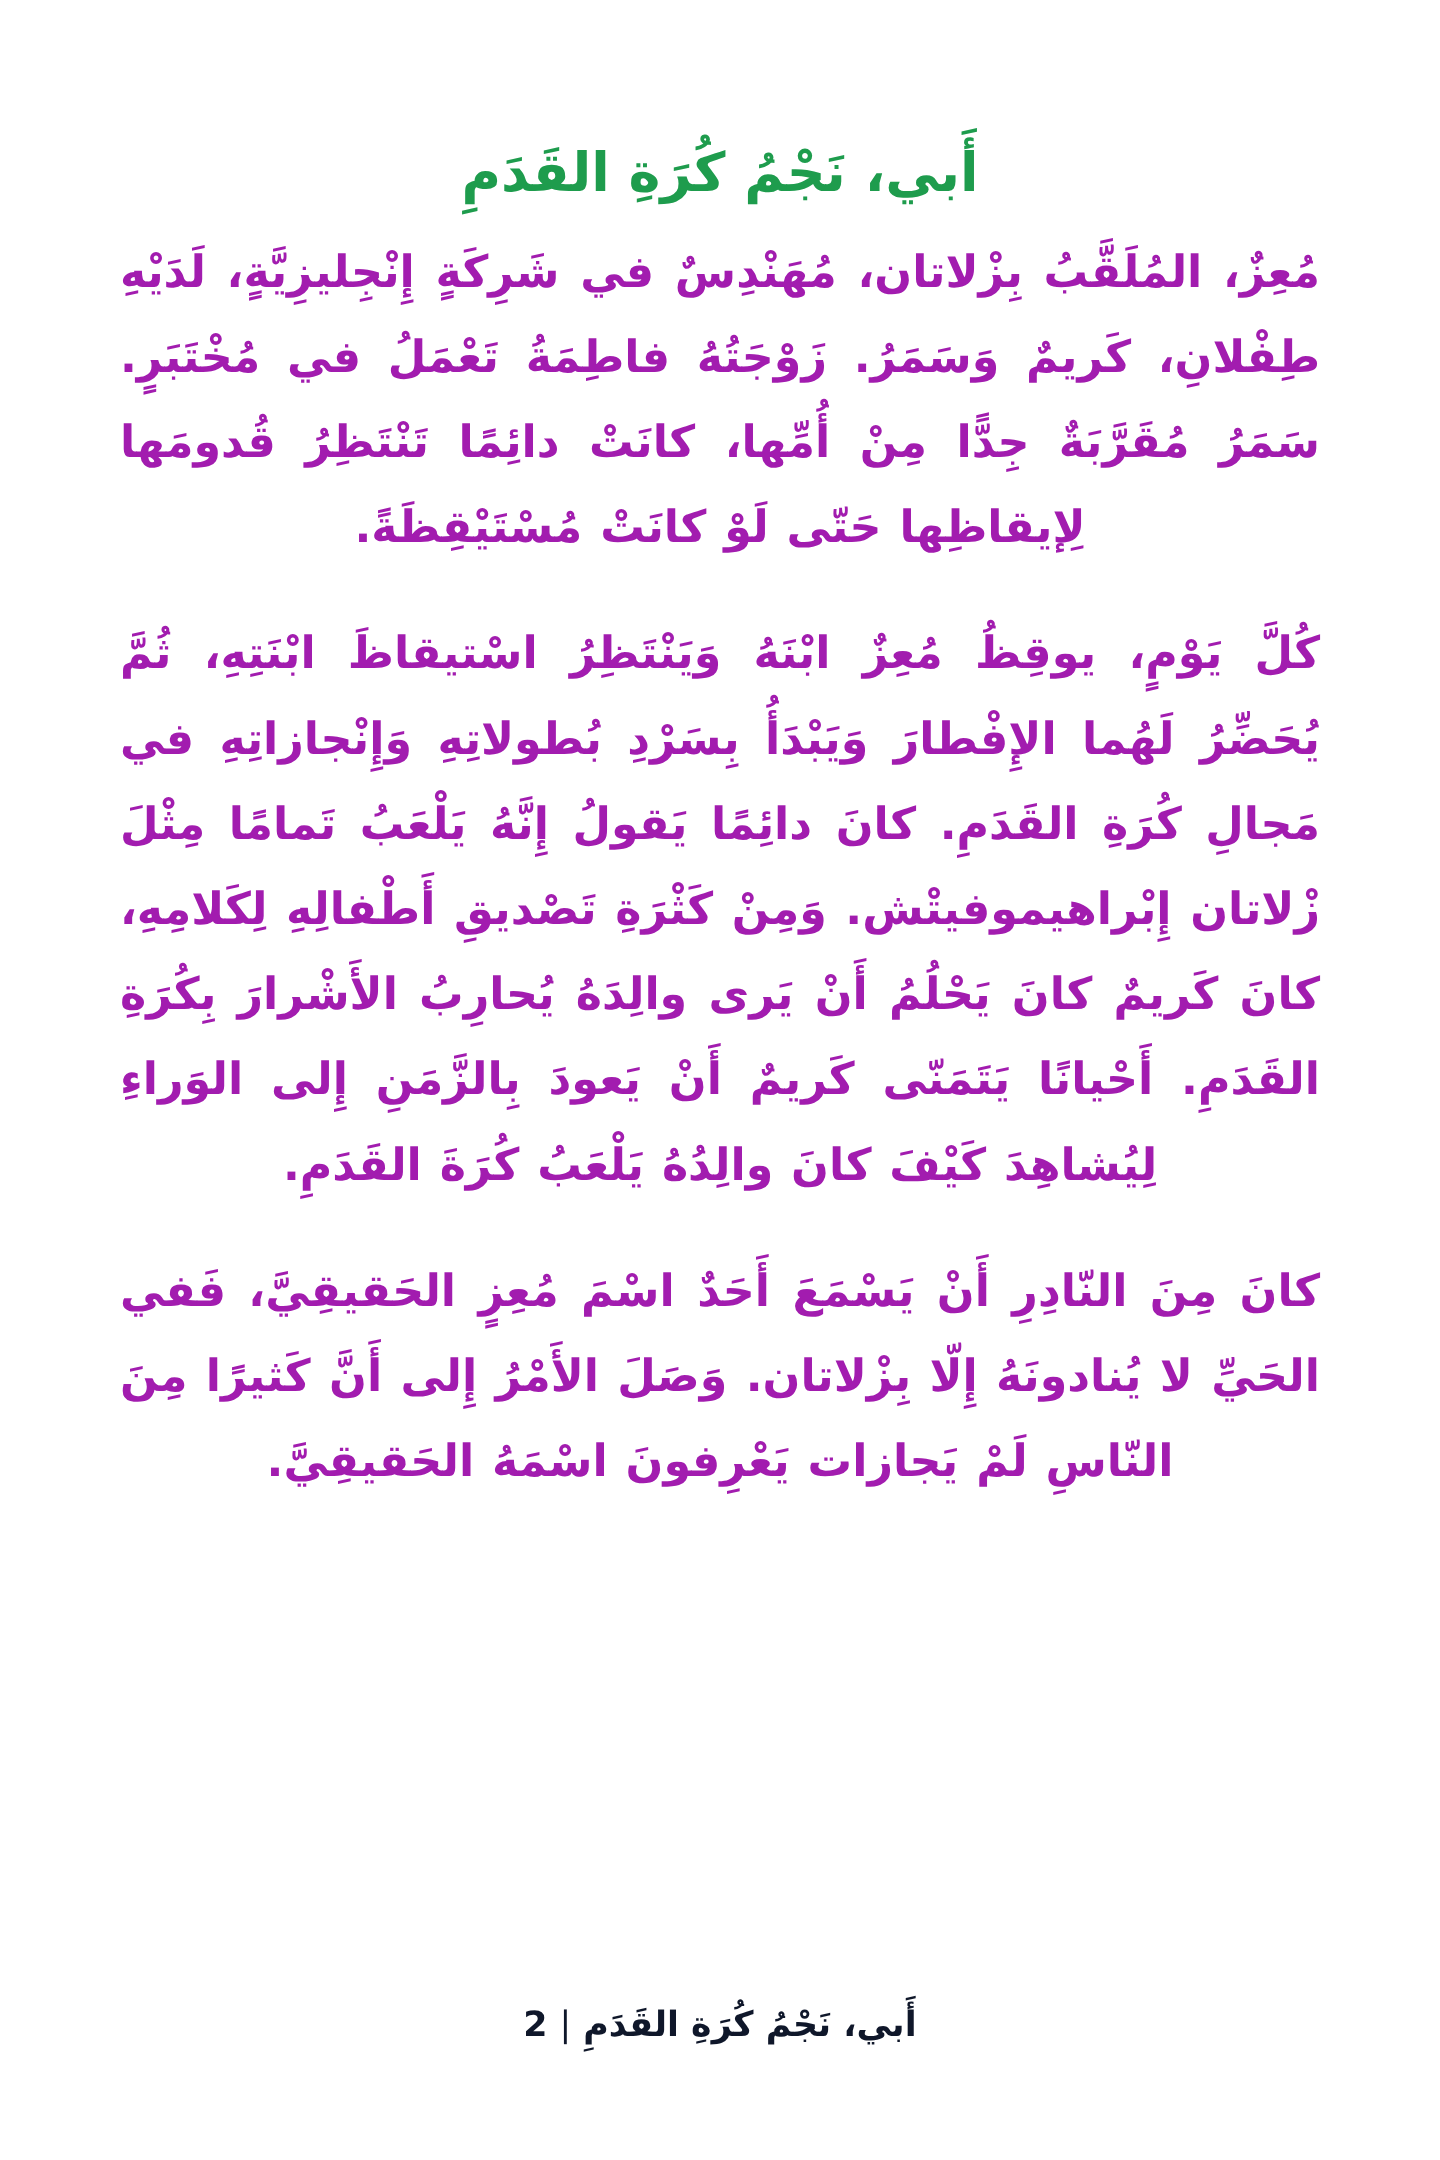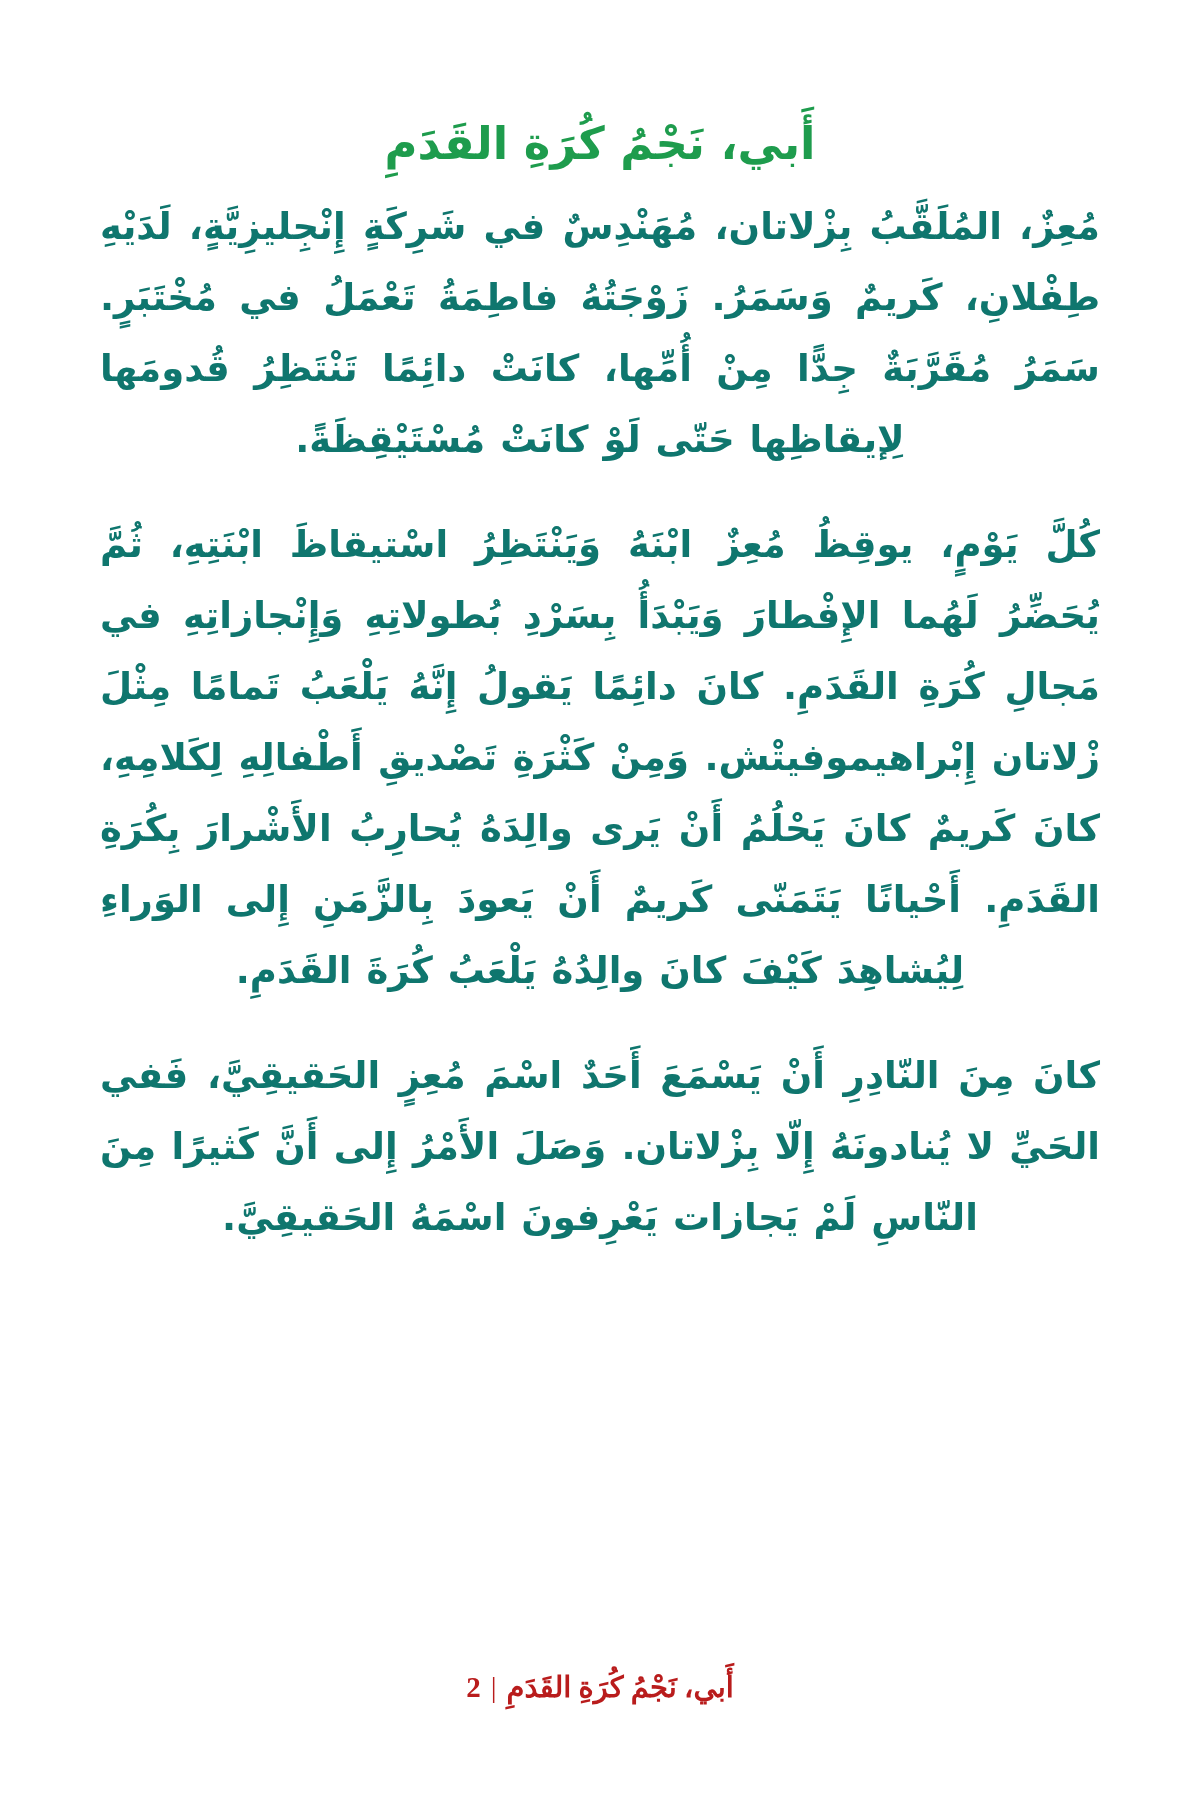--- a/index.html
+++ b/index.html
@@ -28,38 +28,37 @@
     font-size: 45px;
     font-weight: bold;
     text-align: center;
     color: var(--accent-green, #1e9c4d);
     line-height: 1.4;
   }
   .para {
     margin: 0 0 34px 0;
     font-size: 37px;
     font-weight: bold;
-    color: #0f766e;
+    color: #a21caf;
     line-height: 1.92;
     text-align: justify;
     text-align-last: center;
     direction: rtl;
     word-spacing: 2px;
   }
   .footer {
     position: absolute;
     left: 0;
     right: 0;
     bottom: 96px;
     text-align: center;
     font-size: 29px;
     font-weight: 600;
-    color: #b91c1c;
+    color: #0f172a;
     direction: rtl;
-    font-family: Liberation Serif, serif;
   }
   .footer .sep {
     padding: 0 10px;
     font-weight: 400;
   }
   .footer .num {
     font-weight: bold;
   }
 </style>
 </head>

